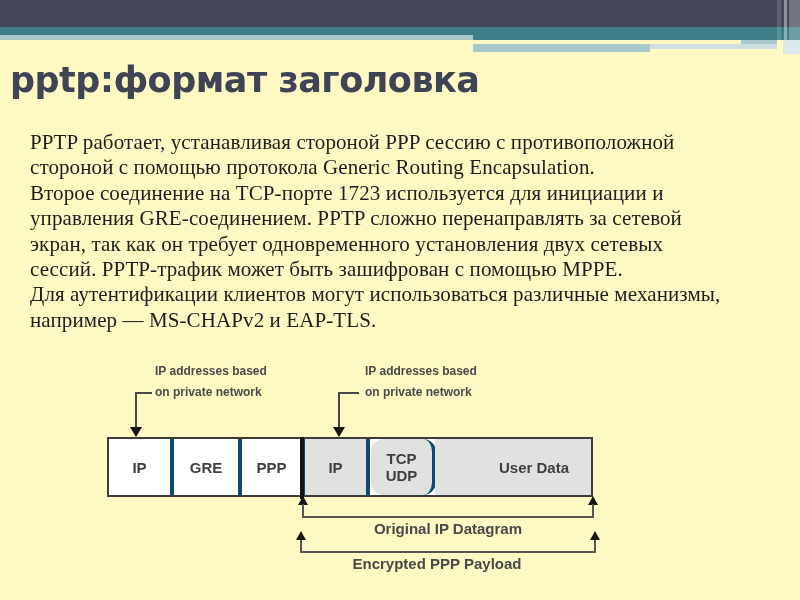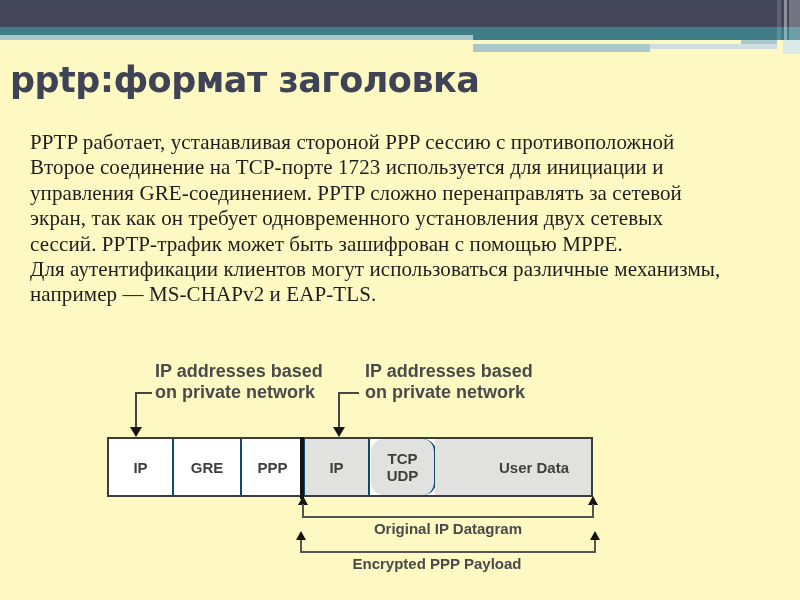--- a/index.html
+++ b/index.html
@@ -33,21 +33,21 @@
   .body-text{
     left:30px; top:130px; width:760px;
     font-family:"Liberation Serif", serif;
     font-size:21px; line-height:25.4px; letter-spacing:0.1px;
     color:#1d1d1d;
   }
   .body-text .line{white-space:nowrap;}
 
   
   .dg-label{
-    font-size:18px; font-weight:600; line-height:21px;
+    font-size:12px; font-weight:600; line-height:21px;
     color:#4a4a4a; white-space:nowrap;
   }
   .ann1{left:155px; top:361px;}
   .ann2{left:365px; top:361px;}
 
   .ln{background:#474747;}
   .e1h{left:135px; top:392px; width:17px; height:2px;}
   .e1v{left:135px; top:392px; width:2px;  height:36px;}
   .e2h{left:338px; top:392px; width:21px; height:2px;}
   .e2v{left:338px; top:392px; width:2px;  height:36px;}
@@ -60,21 +60,21 @@
   .a2{left:333px; top:427px;}
 
   .packet-row{
     left:107px; top:437px; width:486px; height:60px;
     border:2px solid #3c3c3c; box-sizing:border-box; background:#ffffff;
   }
   .cell{
     position:absolute; top:0; height:56px;
     display:flex; align-items:center; justify-content:center;
     font-size:15px; font-weight:600; color:#3f3f3f;
-    border-right:2px solid #0c4a6e; box-sizing:border-box;
+    border-right:4px solid #0c4a6e; box-sizing:border-box;
     text-align:center; line-height:17px;
   }
   .c0{left:0;     width:65px;}
   .c1{left:65px;  width:68px;}
   .c2{left:133px; width:63px;}
   .c3{left:196px; width:65px;  background:#e1e1e0;}
   .c4{left:262px; width:65px;  background:#e1e1e0;border-radius:13px;}
   .c5{left:326px; width:156px; background:#e1e1e0; border-right:none;padding-left:42px;}
   .thick-divider{left:300px; top:437px; width:4px; height:62px; background:#141414;}
 
@@ -114,20 +114,21 @@
   <div class="abs h-band2"></div>
   <div class="abs h-rightcol"></div>
   <div class="abs h-s1"></div>
   <div class="abs h-s2"></div>
   <div class="abs h-s3"></div>
 
   <div class="abs title">pptp:формат заголовка</div>
 
   <div class="abs body-text">
     <div class="line">PPTP работает, устанавливая стороной PPP сессию с противоположной</div>
+    <div class="line">стороной с помощью протокола Generic Routing Encapsulation.</div>
     <div class="line">Второе соединение на TCP-порте 1723 используется для инициации и</div>
     <div class="line">управления GRE-соединением. PPTP сложно перенаправлять за сетевой</div>
     <div class="line">экран, так как он требует одновременного установления двух сетевых</div>
     <div class="line">сессий. PPTP-трафик может быть зашифрован с помощью MPPE.</div>
     <div class="line">Для аутентификации клиентов могут использоваться различные механизмы,</div>
     <div class="line">например — MS-CHAPv2 и EAP-TLS.</div>
   </div>
 
   <div>
 

